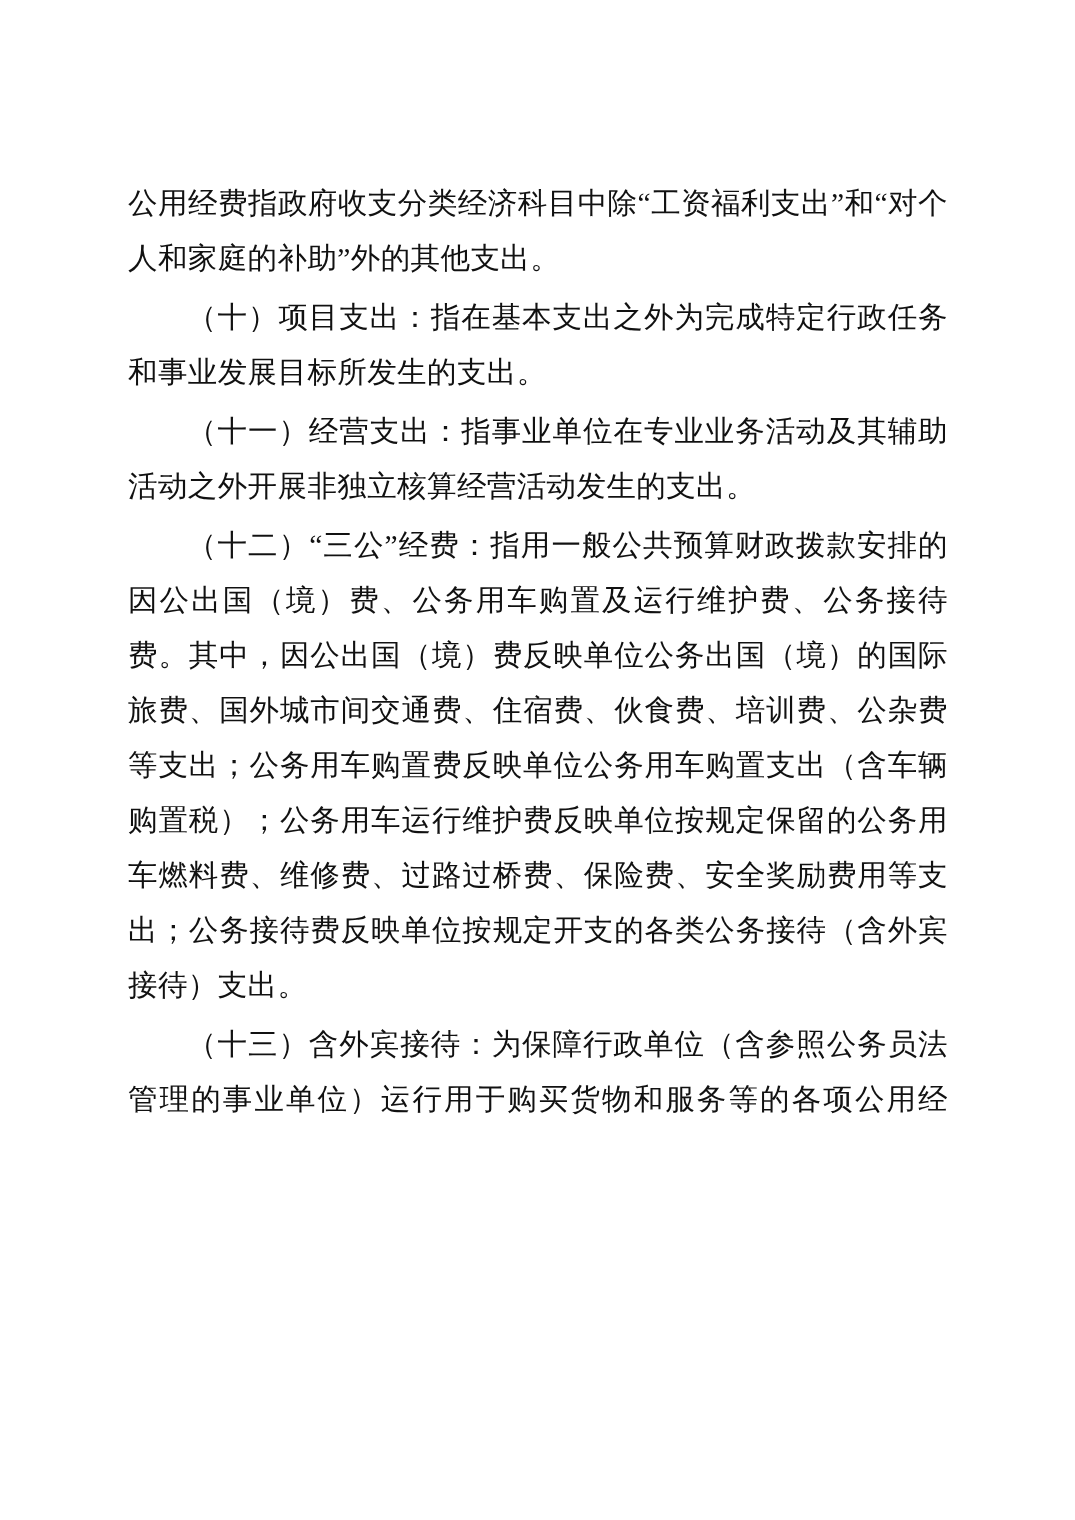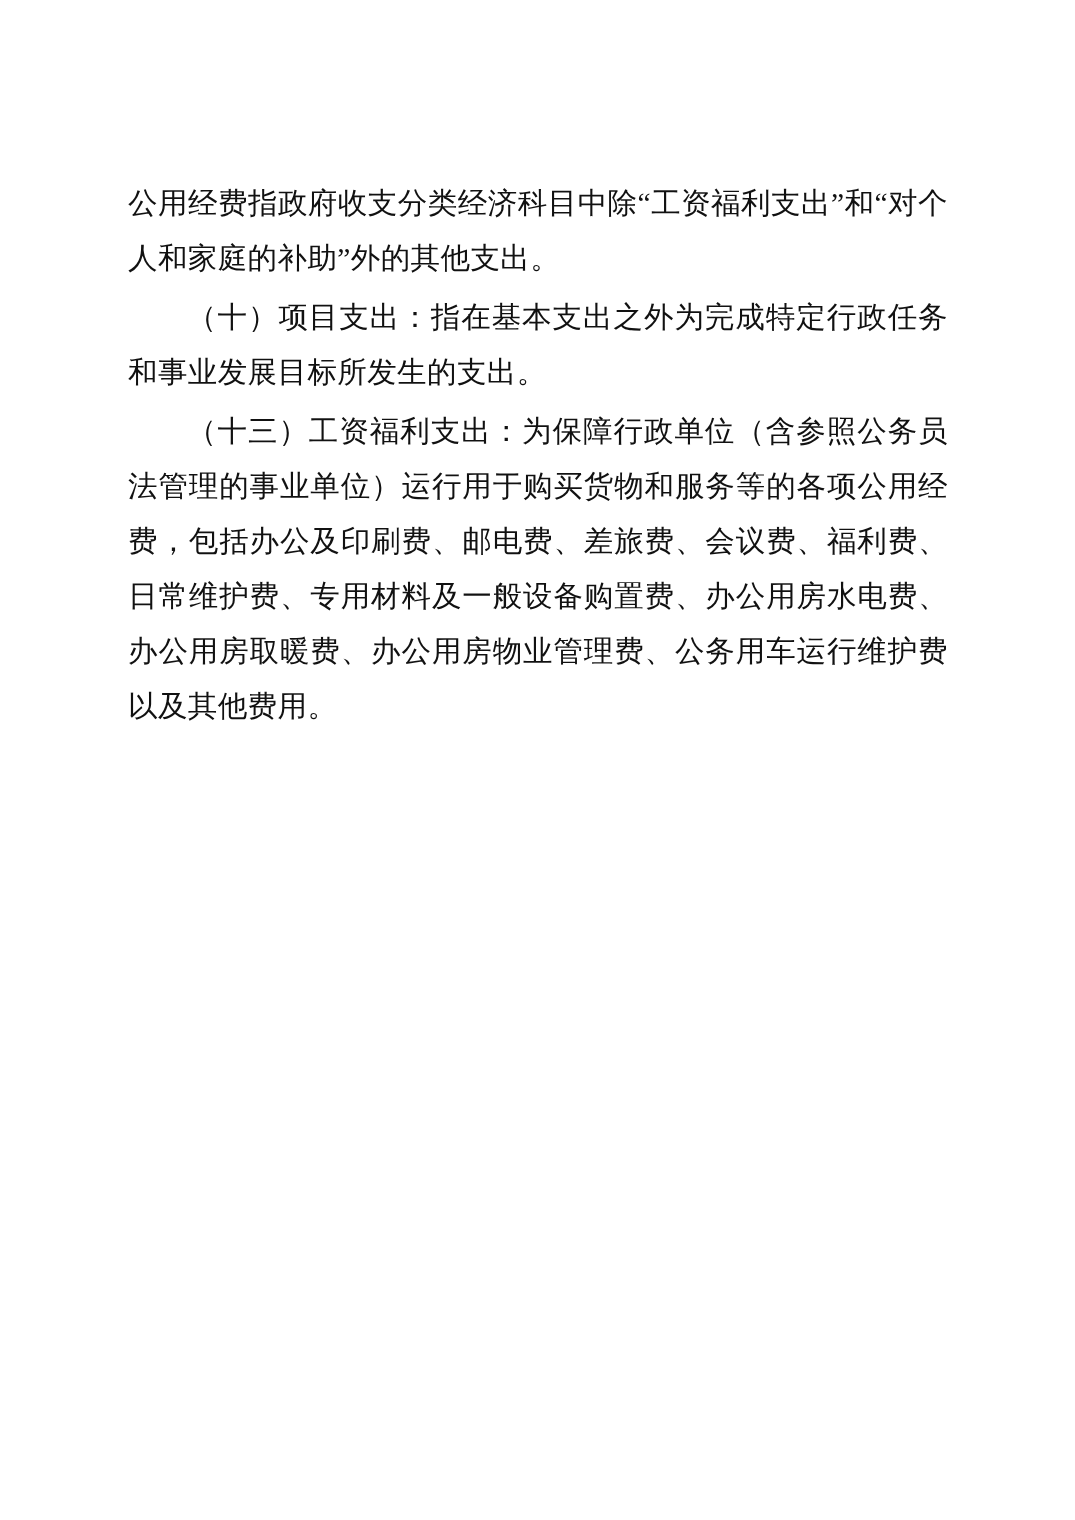--- a/index.html
+++ b/index.html
@@ -59,23 +59,29 @@
   <div class="content">
 
     <p class="para">
       <span>公用经费指政府收支分类经济科目中除“工资福利支出”和“对个人和家庭的补助”外的其他支出。</span>
     </p>
 
     <p class="para indent">
       <span class="lead">（十）项目支出：</span><span>指在基本支出之外为完成特定行政任务和事业发展目标所发生的支出。</span>
     </p>
 
-
+    <p class="para indent">
+      <span class="lead">（十一）经营支出：</span><span>指事业单位在专业业务活动及其辅助活动之外开展非独立核算经营活动发生的支出。</span>
+    </p>
 
     <p class="para indent">
-      <span class="lead">（十三）工资福利支出：</span><span>为保障行政单位（含参照公务员法管理的事业单位）运行用于购买货物和服务等的各项公用经费，包括办公及印刷费、邮电费、差旅费、会议费、福利费、日常维护费、专用材料及一般设备购置费、办公用房水电费、办公用房取暖费、办公用房物业管理费、公务用车运行维护费以及其他费用。</span>
+      <span class="lead">（十二）“三公”经费：</span><span>指用一般公共预算财政拨款安排的因公出国（境）费、公务用车购置及运行维护费、公务接待费。其中，因公出国（境）费反映单位公务出国（境）的国际旅费、国外城市间交通费、住宿费、伙食费、培训费、公杂费等支出；公务用车购置费反映单位公务用车购置支出（含车辆购置税）；公务用车运行维护费反映单位按规定保留的公务用车燃料费、维修费、过路过桥费、保险费、安全奖励费用等支出；公务接待费反映单位按规定开支的各类公务接待（含外宾接待）支出。</span>
+    </p>
+
+    <p class="para indent">
+      <span class="lead">（十三）含外宾接待：</span><span>为保障行政单位（含参照公务员法管理的事业单位）运行用于购买货物和服务等的各项公用经费，包括办公及印刷费、邮电费、差旅费、会议费、福利费、日常维护费、专用材料及一般设备购置费、办公用房水电费、办公用房取暖费、办公用房物业管理费、公务用车运行维护费以及其他费用。</span>
     </p>
 
   </div>
 
   <div class="footer">- 8 -</div>
 
 </div>
 
 </body></html>

